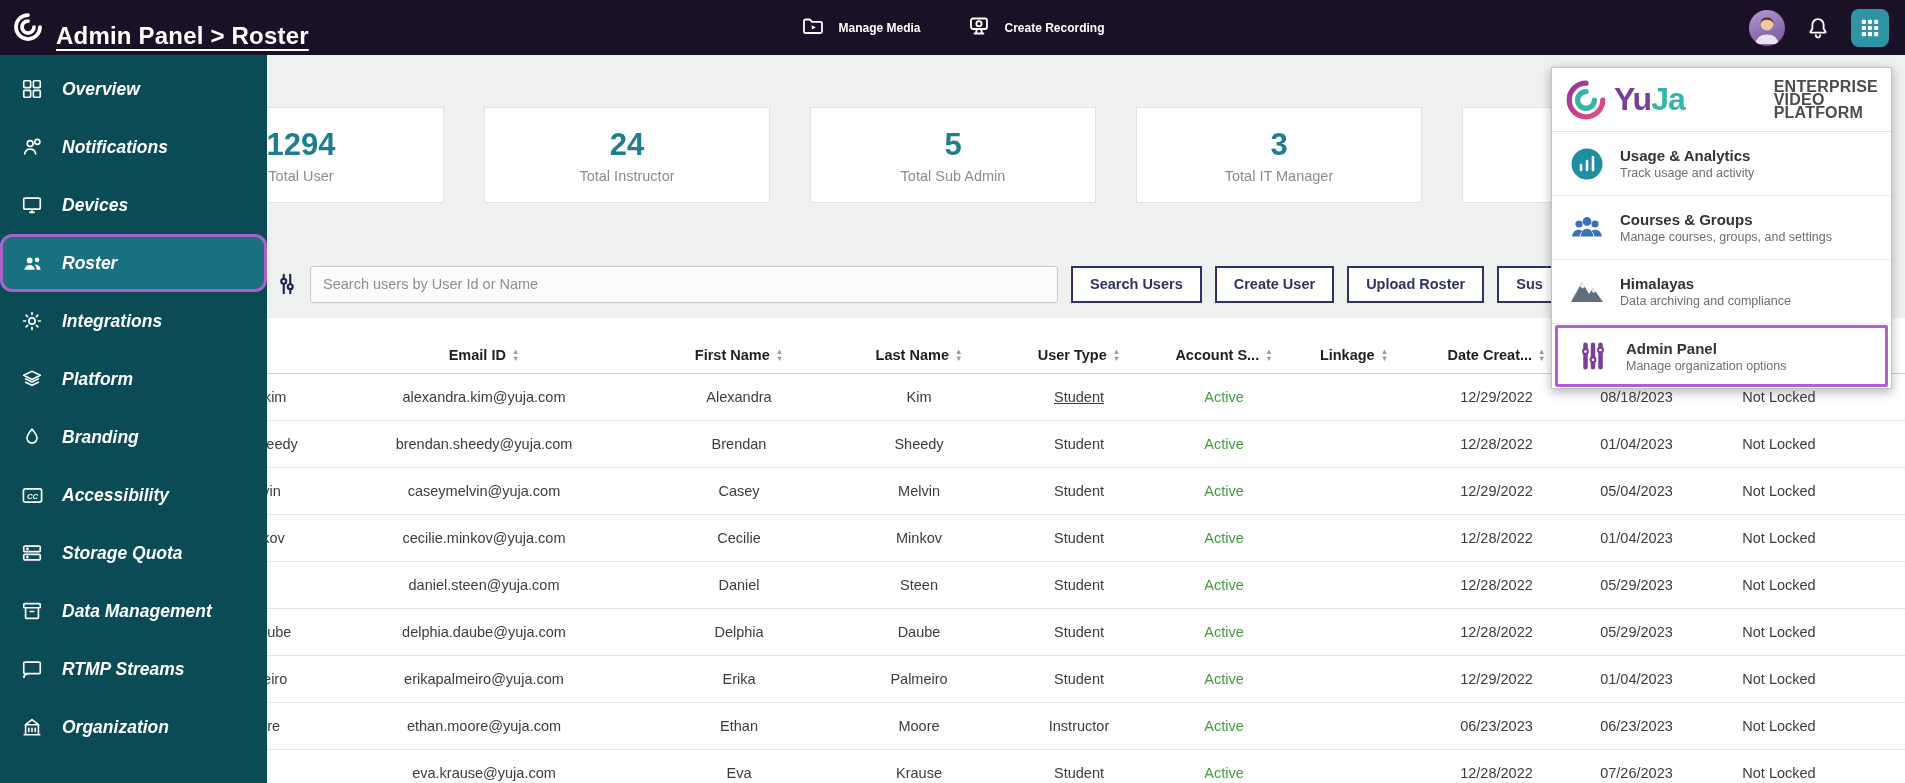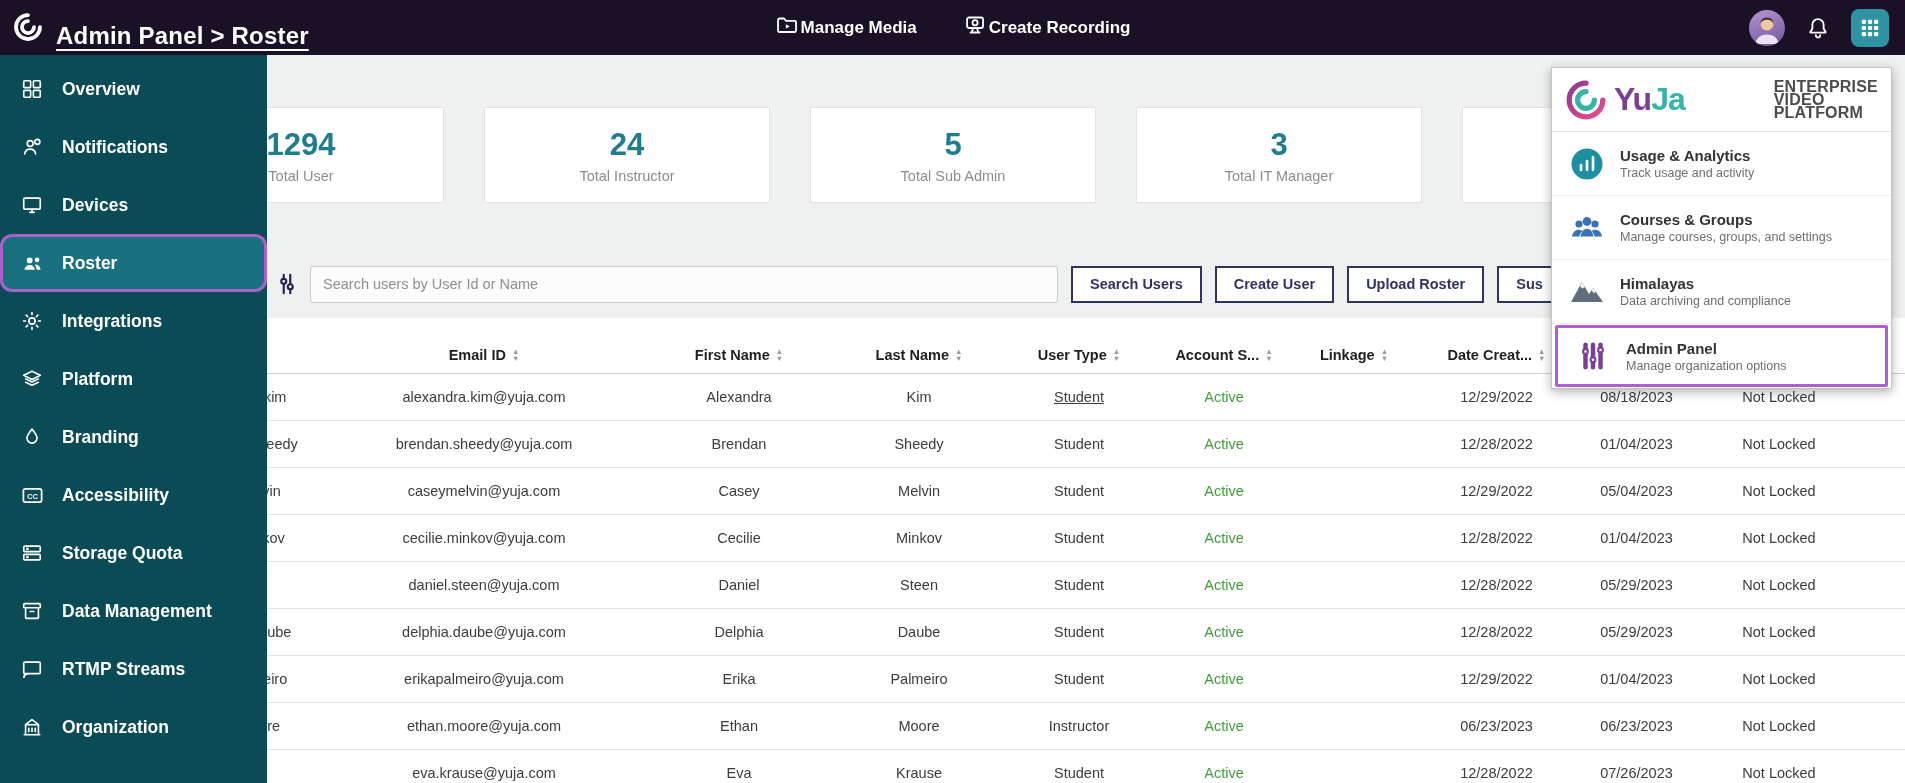--- a/index.html
+++ b/index.html
@@ -3,28 +3,28 @@
 <meta charset="utf-8">
 <style>
   html,body{margin:0;padding:0;}
   body{width:1905px;height:783px;overflow:hidden;position:relative;background:#eff0f0;font-family:"Liberation Sans",sans-serif;}
 
   
   .topbar{position:absolute;top:0;left:0;right:0;height:55px;background:#1a1126;z-index:40;}
   .brandmark{position:absolute;left:13px;top:12px;}
   .page-title{position:absolute;left:56px;top:0;height:72px;display:flex;align-items:center;color:#fff;font-size:24px;font-weight:bold;text-decoration:underline;text-underline-offset:5px;letter-spacing:.2px;}
   .topbar-center{position:absolute;left:50%;top:0;height:55px;transform:translateX(-50%);display:flex;align-items:center;gap:46px;}
-  .topbar-action{display:flex;align-items:center;gap:2px;color:#fff;font-size:17px;font-weight:bold;cursor:pointer;white-space:nowrap;}
+  .topbar-action{display:flex;align-items:center;gap:14px;color:#fff;font-size:12px;font-weight:bold;cursor:pointer;white-space:nowrap;}
   .topbar-right{position:absolute;right:16px;top:0;height:55px;display:flex;align-items:center;gap:20px;}
   .avatar{width:36px;height:36px;border-radius:50%;overflow:hidden;background:linear-gradient(160deg,#b695d6,#6f5594);cursor:pointer;display:flex;align-items:flex-end;justify-content:center;}
   .apps-btn{width:38px;height:38px;border-radius:8px;background:#2e93a3;display:flex;align-items:center;justify-content:center;cursor:pointer;}
 
   
   .sidebar{position:absolute;top:55px;left:0;bottom:0;width:267px;background:#0a4b55;z-index:30;padding-top:5px;box-sizing:border-box;}
-  .side-item{display:flex;align-items:center;gap:17px;height:58px;padding:0 16px;box-sizing:border-box;color:#fff;font-size:17.5px;font-weight:bold;border:3px solid transparent;cursor:pointer;white-space:nowrap;}
+  .side-item{display:flex;align-items:center;gap:17px;height:58px;padding:0 16px;box-sizing:border-box;color:#fff;font-size:17.5px;font-weight:bold;border:3px solid transparent;cursor:pointer;white-space:nowrap;font-style:italic;}
   .side-item.selected{background:#19717f;border-color:#a963c8;border-radius:12px;}
   .side-item .ic{width:26px;display:flex;justify-content:center;flex:none;}
 
   
   .main{position:absolute;top:55px;left:0;right:0;bottom:0;z-index:10;}
   .stats-row{position:absolute;top:52px;left:158px;display:flex;gap:40px;}
   .stat-card{width:286px;height:96px;background:#fff;border:1px solid #e2e2e2;box-sizing:border-box;display:flex;flex-direction:column;align-items:center;justify-content:center;gap:5px;flex:none;}
   .stat-value{color:#1e7e8e;font-size:31px;font-weight:bold;}
   .stat-label{color:#8d8d8d;font-size:14.5px;}
 

